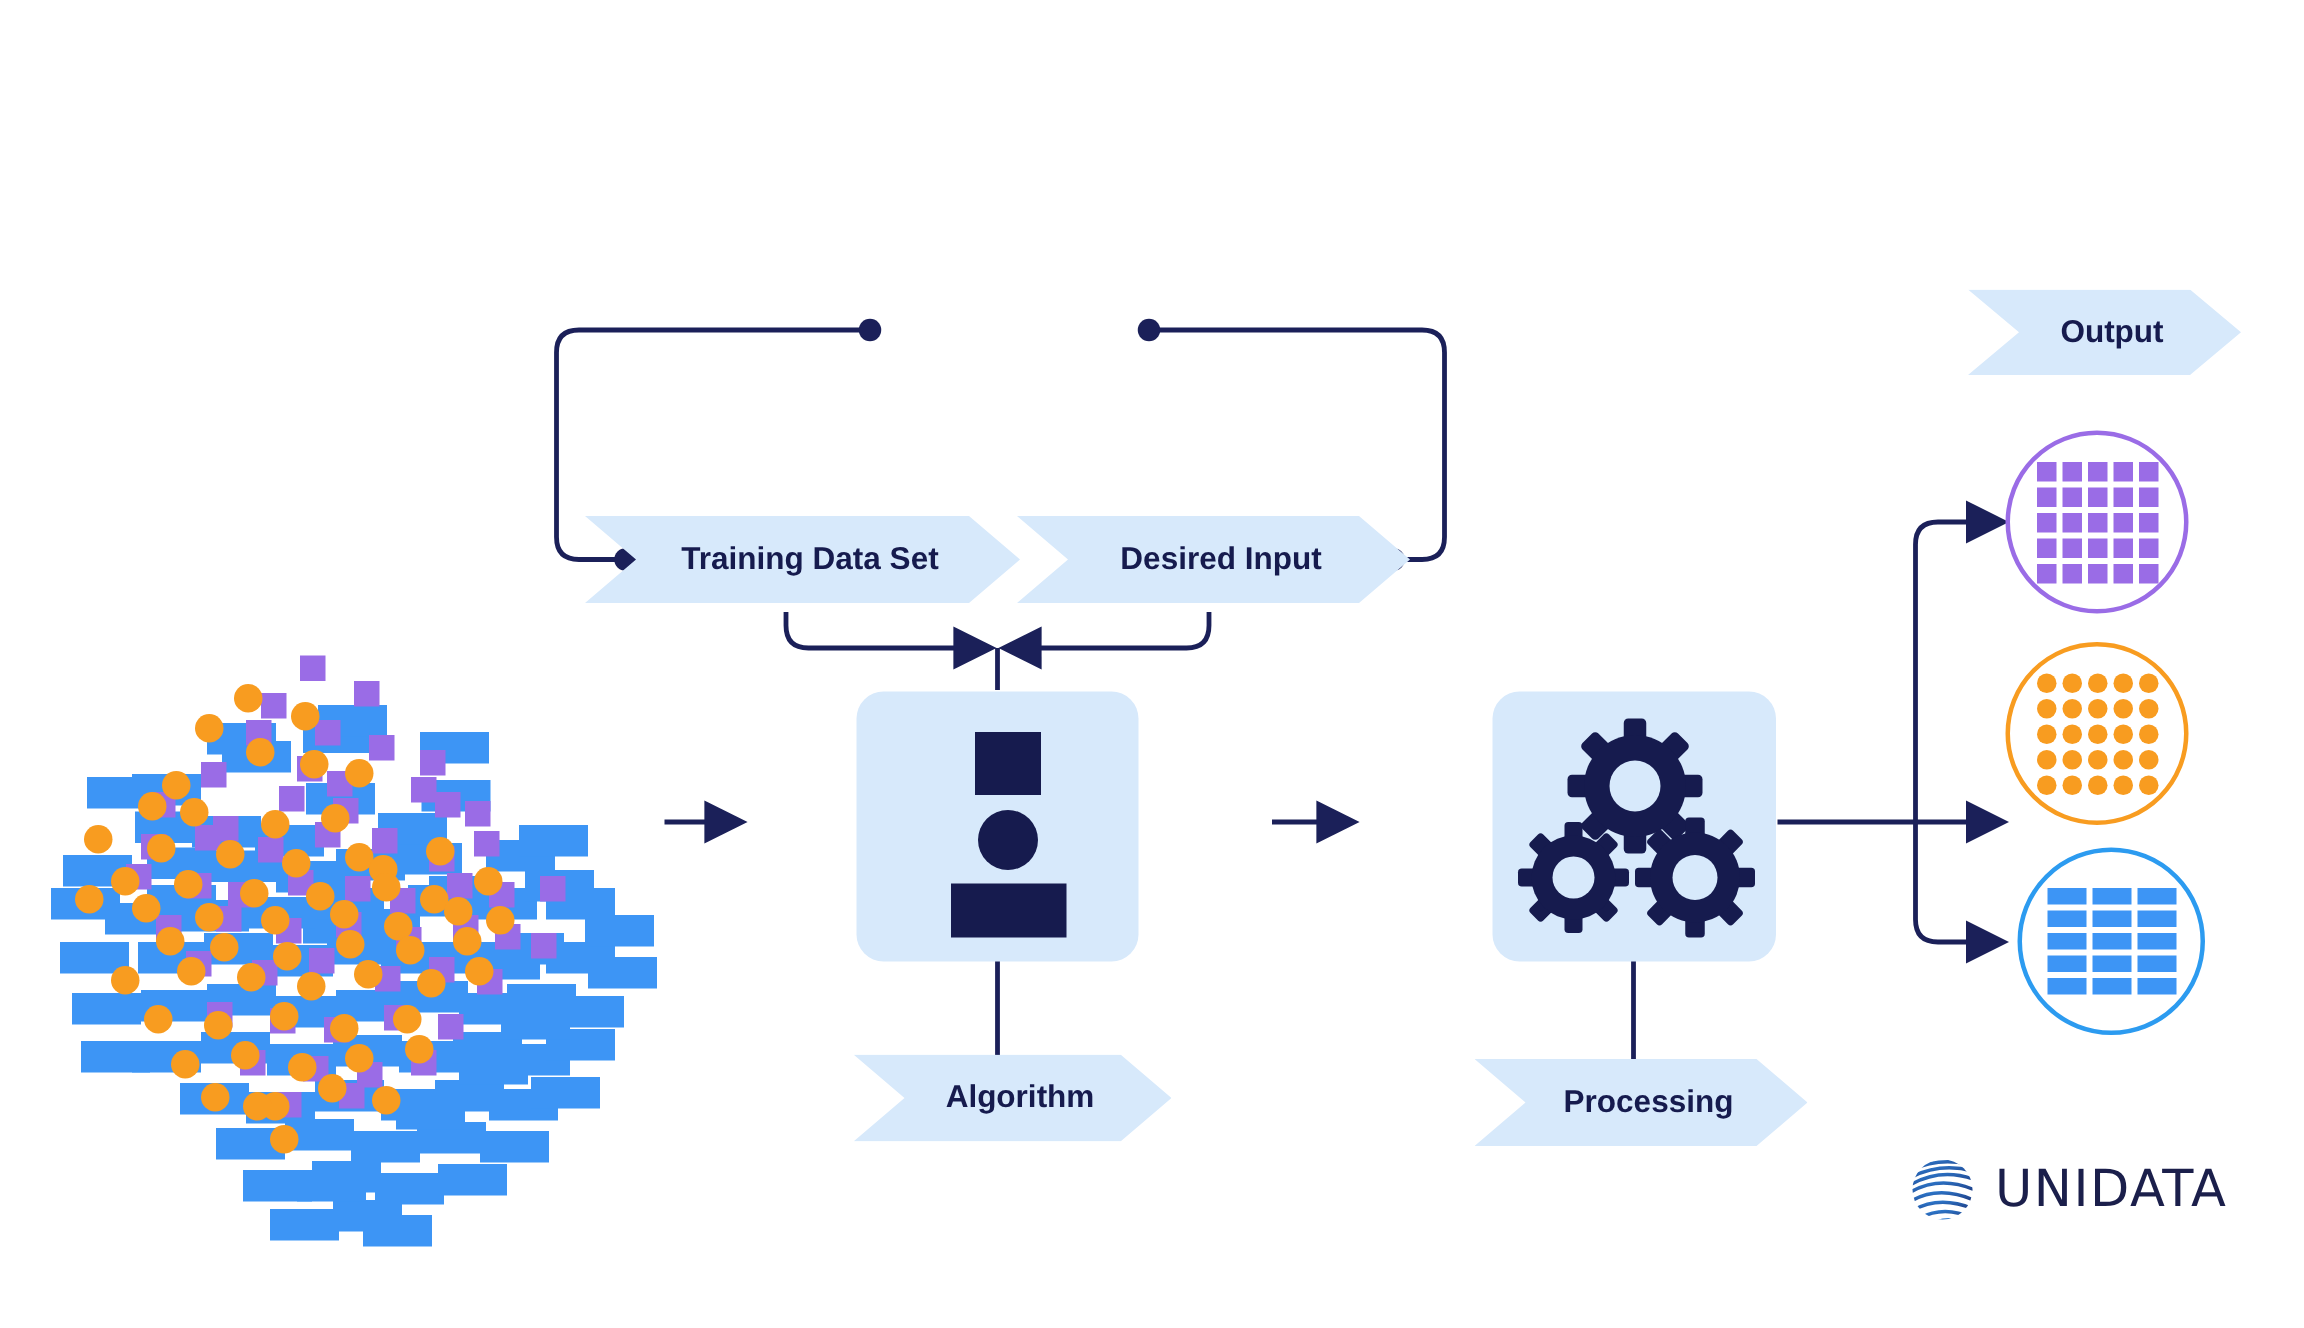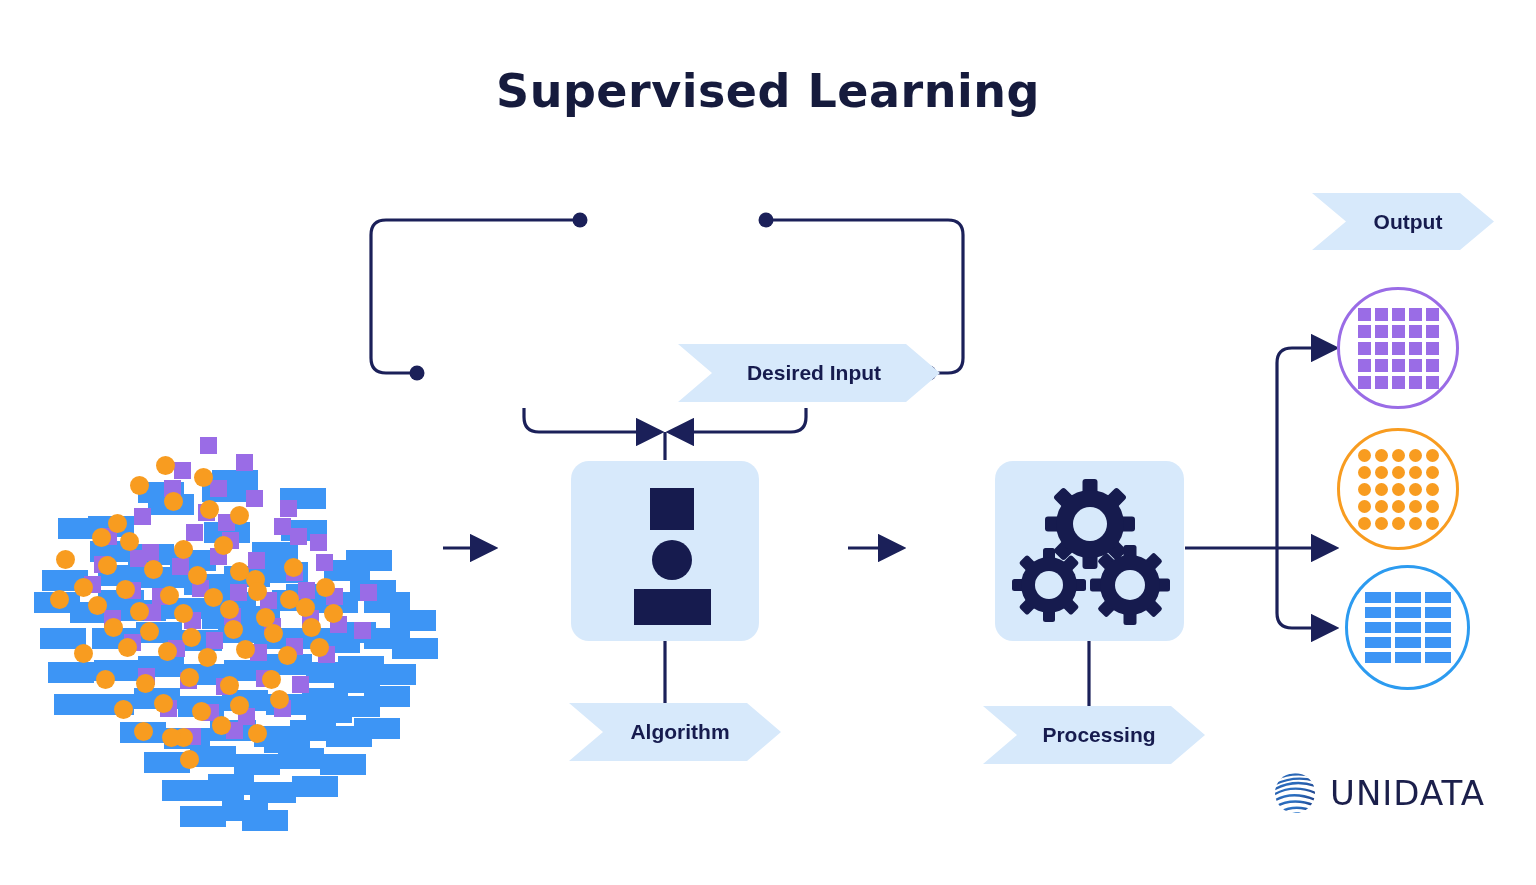--- a/index.html
+++ b/index.html
@@ -80,21 +80,20 @@
     color: #1b1f4b;
     font-family: "DejaVu Sans", sans-serif;
     font-weight: 400;
   }
 </style>
 </head>
 <body>
 
 <div id="stage">
 
-  <div id="title" class="abs">Supervised Learning</div>
 
   <svg id="wires" viewBox="0 0 1536 885">
     <defs>
       <marker id="ah" markerWidth="9" markerHeight="9" refX="7" refY="4.5" orient="auto">
         <path d="M0,0 L9,4.5 L0,9 z" fill="#1b2059"></path>
       </marker>
     </defs>
     <g fill="none" stroke="#1b2059" stroke-width="3.2">
 
       <path d="M415,373 L386,373 Q371,373 371,358 L371,235 Q371,220 386,220 L578,220"></path>
@@ -124,20 +123,23 @@
     <g fill="#1b2059">
       <circle cx="580" cy="220" r="7.5"></circle>
       <circle cx="766" cy="220" r="7.5"></circle>
       <circle cx="417" cy="373" r="7.5"></circle>
       <circle cx="929" cy="373" r="7.5"></circle>
     </g>
   </svg>
 
 
 
+  <div class="chev abs" style="left:390px; top:344px; width:290px; height:58px;">
+    <span>Training Data Set</span>
+  </div>
 
   <div class="chev abs" style="left:678px; top:344px; width:262px; height:58px;">
     <span>Desired Input</span>
   </div>
 
   <div class="chev abs" style="left:569px; top:703px; width:212px; height:58px;">
     <span>Algorithm</span>
   </div>
 
   <div class="chev abs" style="left:983px; top:706px; width:222px; height:58px;">

